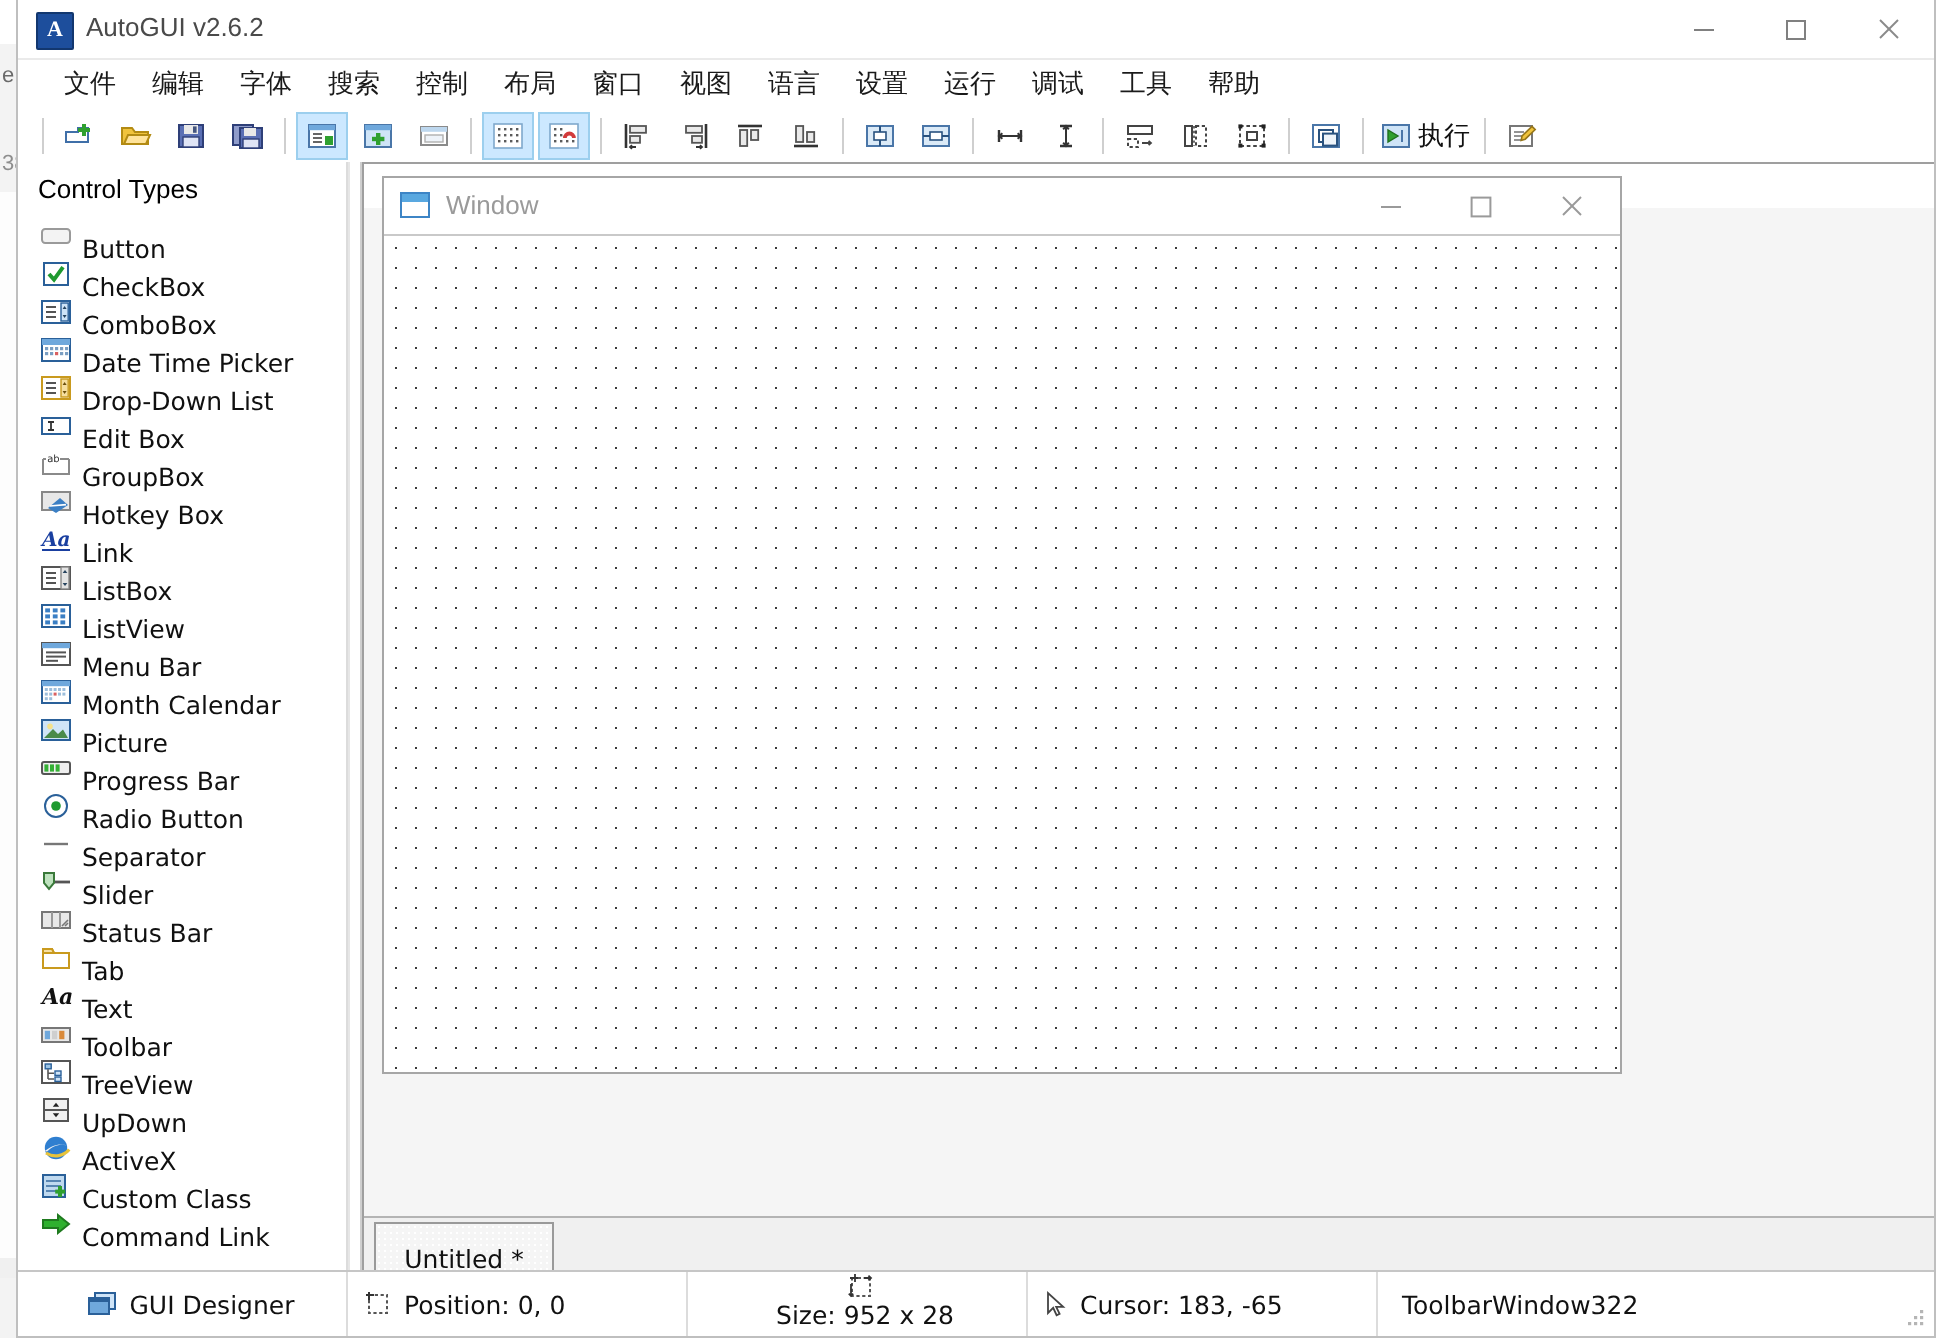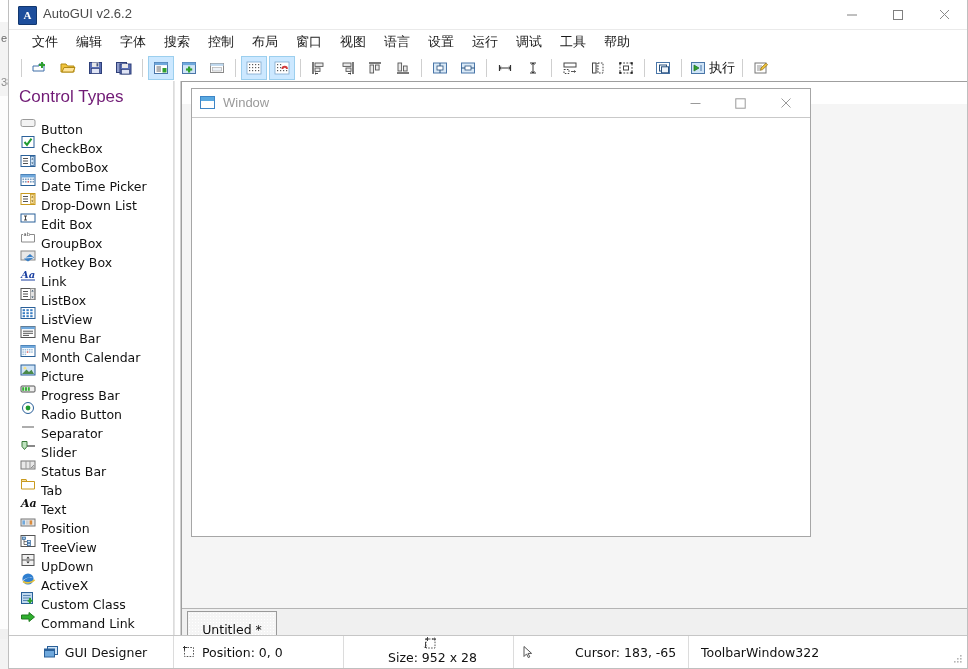--- a/index.html
+++ b/index.html
@@ -46,21 +46,21 @@
   .tsep{width:1px;height:18px;background:#cfcfcf;margin:0 4px;}
   .trun{display:flex;align-items:center;padding:0 3px;height:24px;}
   .trun .lbl{font-size:13px;color:#111;margin-left:2px;font-family:"DejaVu Sans",sans-serif;}
 
   
   .body{position:absolute;left:0;top:81px;right:0;bottom:33px;display:flex;background:#ffffff;}
 
   
   .sidebar{width:165px;background:#ffffff;position:relative;box-sizing:border-box;
            border-right:1px solid #dcdcdc;}
-  .sb-title{padding:6px 0 6px 10px;font-size:17px;color:#701a75;}
+  .sb-title{padding:6px 0 6px 10px;font-size:13px;color:#000000;}
   .sb-list{padding-left:6px;}
   .sb-item{height:19px;display:flex;align-items:center;padding-left:4px;}
   .sb-item .ico{width:17px;height:15px;margin-right:5px;flex:none;display:flex;align-items:center;justify-content:center;}
   .sb-item .lbl{font-size:12.5px;color:#101010;white-space:nowrap;
                 font-family:"DejaVu Sans","Liberation Sans",sans-serif;margin-top:14px;}
   .sb-splitter{width:5px;background:#ffffff;border-left:1px solid #e6e6e6;border-right:1px solid #cfcfcf;}
 
   
   .designer{flex:1;position:relative;background:#f5f5f5;box-sizing:border-box;
             border-left:1px solid #9f9f9f;border-top:1px solid #9f9f9f;}
@@ -621,21 +621,21 @@
             </div>
             <div class="sb-item">
               <span class="ico">
                 <svg width="16" height="14" viewBox="0 0 16 14">
                   <rect x="1" y="4" width="14" height="7" fill="#e8e8e8" stroke="#777" stroke-width="1"></rect>
                   <rect x="2.4" y="5.4" width="2.6" height="4.2" fill="#6fa8dc"></rect>
                   <rect x="6" y="5.4" width="2.6" height="4.2" fill="#cfcfcf"></rect>
                   <rect x="9.6" y="5.4" width="2.6" height="4.2" fill="#d98a3a"></rect>
                 </svg>
               </span>
-              <span class="lbl">Position</span>
+              <span class="lbl">Toolbar</span>
             </div>
             <div class="sb-item">
               <span class="ico">
                 <svg width="16" height="14" viewBox="0 0 16 14">
                   <rect x="1" y="1.5" width="14" height="11" fill="#fff" stroke="#555" stroke-width="1"></rect>
                   <rect x="2.6" y="3" width="3" height="2.4" fill="#9cc4e4" stroke="#2a6099" stroke-width="0.7"></rect>
                   <path d="M4 5.6 L4 10.5 M4 7.6 L7 7.6 M4 10.5 L7 10.5" stroke="#555" stroke-width="0.8" fill="none"></path>
                   <rect x="7.5" y="6.5" width="3" height="2.2" fill="#cfe4f7" stroke="#2a6099" stroke-width="0.7"></rect>
                   <rect x="7.5" y="9.5" width="3" height="2.2" fill="#cfe4f7" stroke="#2a6099" stroke-width="0.7"></rect>
                 </svg>
@@ -753,21 +753,21 @@
         <span class="ico">
           <svg width="14" height="14" viewBox="0 0 14 14">
             <rect x="3" y="3" width="9" height="9" fill="none" stroke="#555" stroke-width="1" stroke-dasharray="1.6 1.3"></rect>
             <path d="M2 3 L6 3 M4.5 1 L4.5 5" stroke="#333" stroke-width="0.9"></path>
             <path d="M9 3 L12.5 3 M11.2 1.8 L12.5 3 L11.2 4.2" fill="none" stroke="#333" stroke-width="0.9"></path>
             <path d="M2.5 6 L2.5 12 M1.4 10.8 L2.5 12 L3.6 10.8" fill="none" stroke="#333" stroke-width="0.9"></path>
           </svg>
         </span>
         <span class="tx">Size: 952 x 28</span>
       </div>
-      <div class="sbcell" style="width:175px;gap:35px;">
+      <div class="sbcell" style="width:175px;">
         <span class="ico">
           <svg width="12" height="14" viewBox="0 0 12 14">
             <path d="M2 1.5 L2 11.5 L4.6 8.9 L6.3 12.6 L7.8 11.9 L6.1 8.4 L9.6 8.4 Z" fill="#ffffff" stroke="#444" stroke-width="0.9"></path>
           </svg>
         </span>
         <span class="tx">Cursor: 183, -65</span>
       </div>
       <div class="sbcell" style="flex:1;border-right:none;padding-left:12px;">
         <span class="tx">ToolbarWindow322</span>
       </div>

